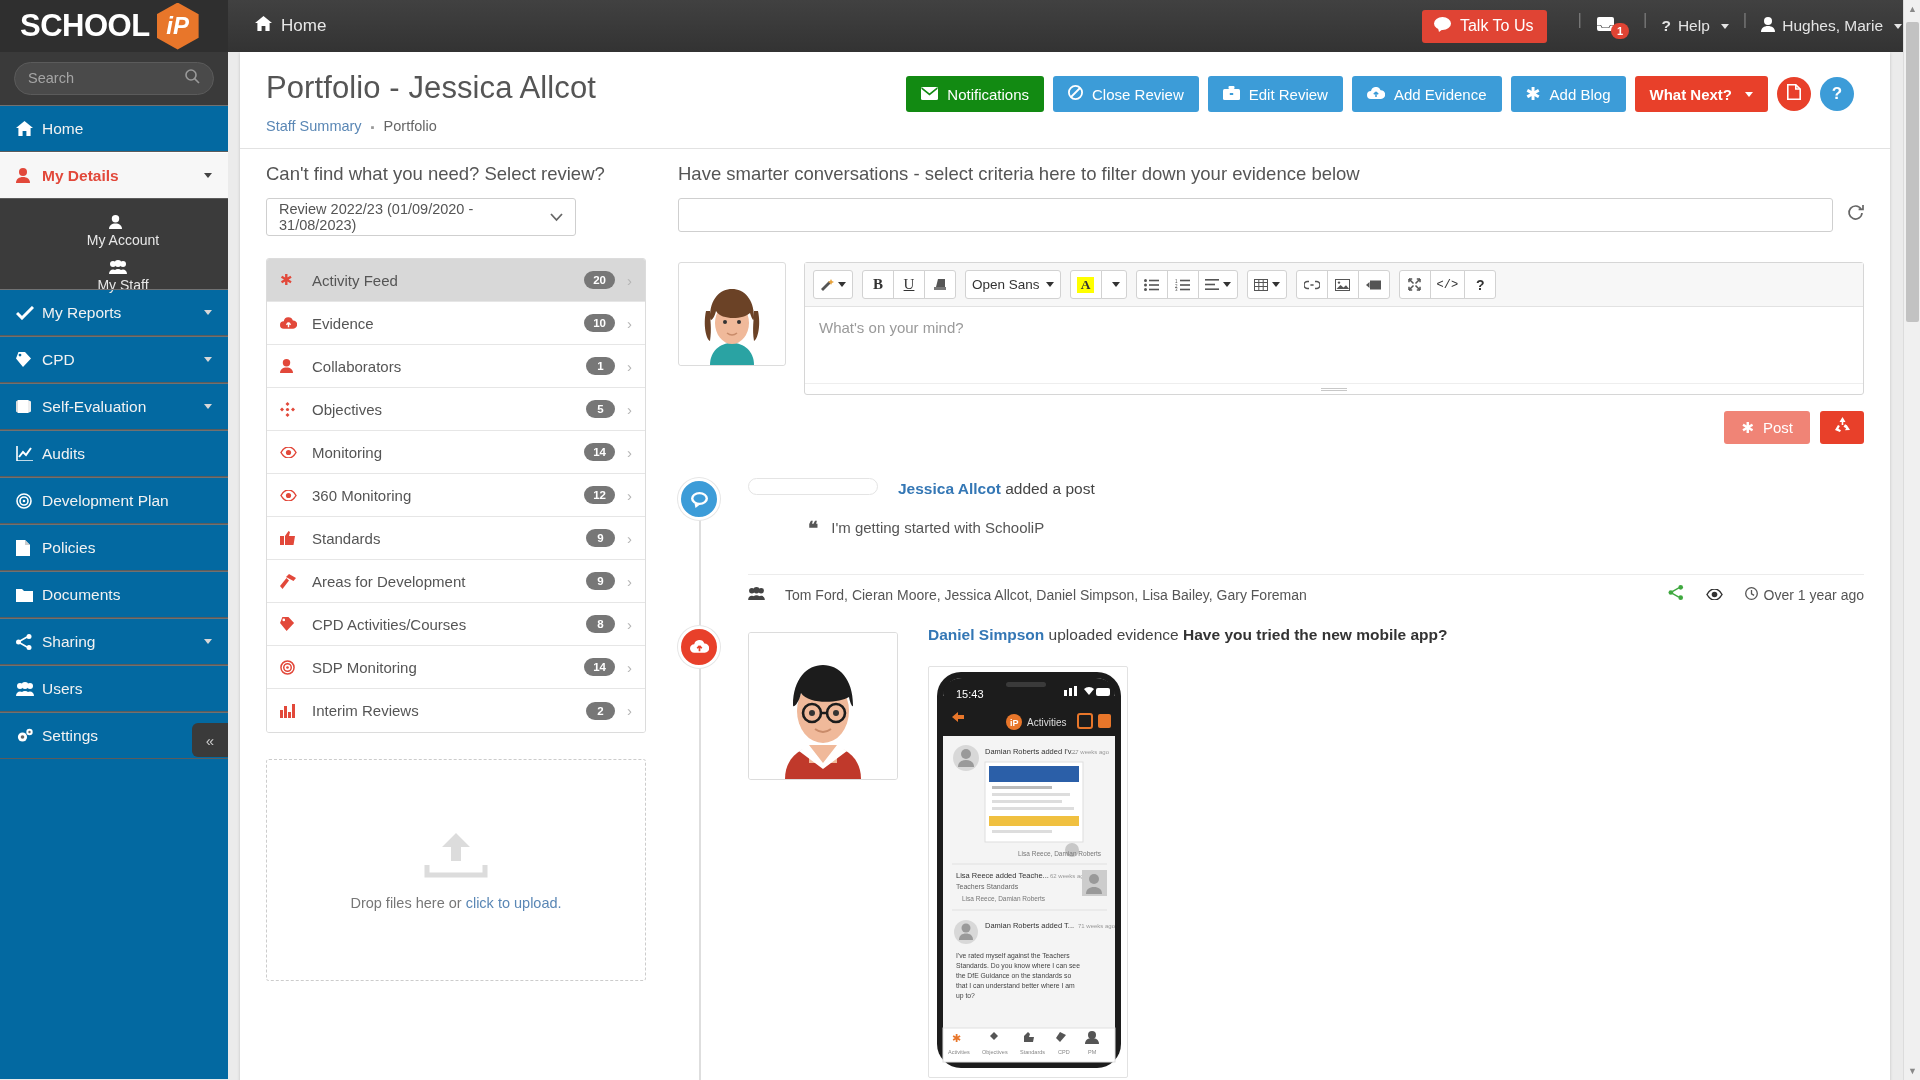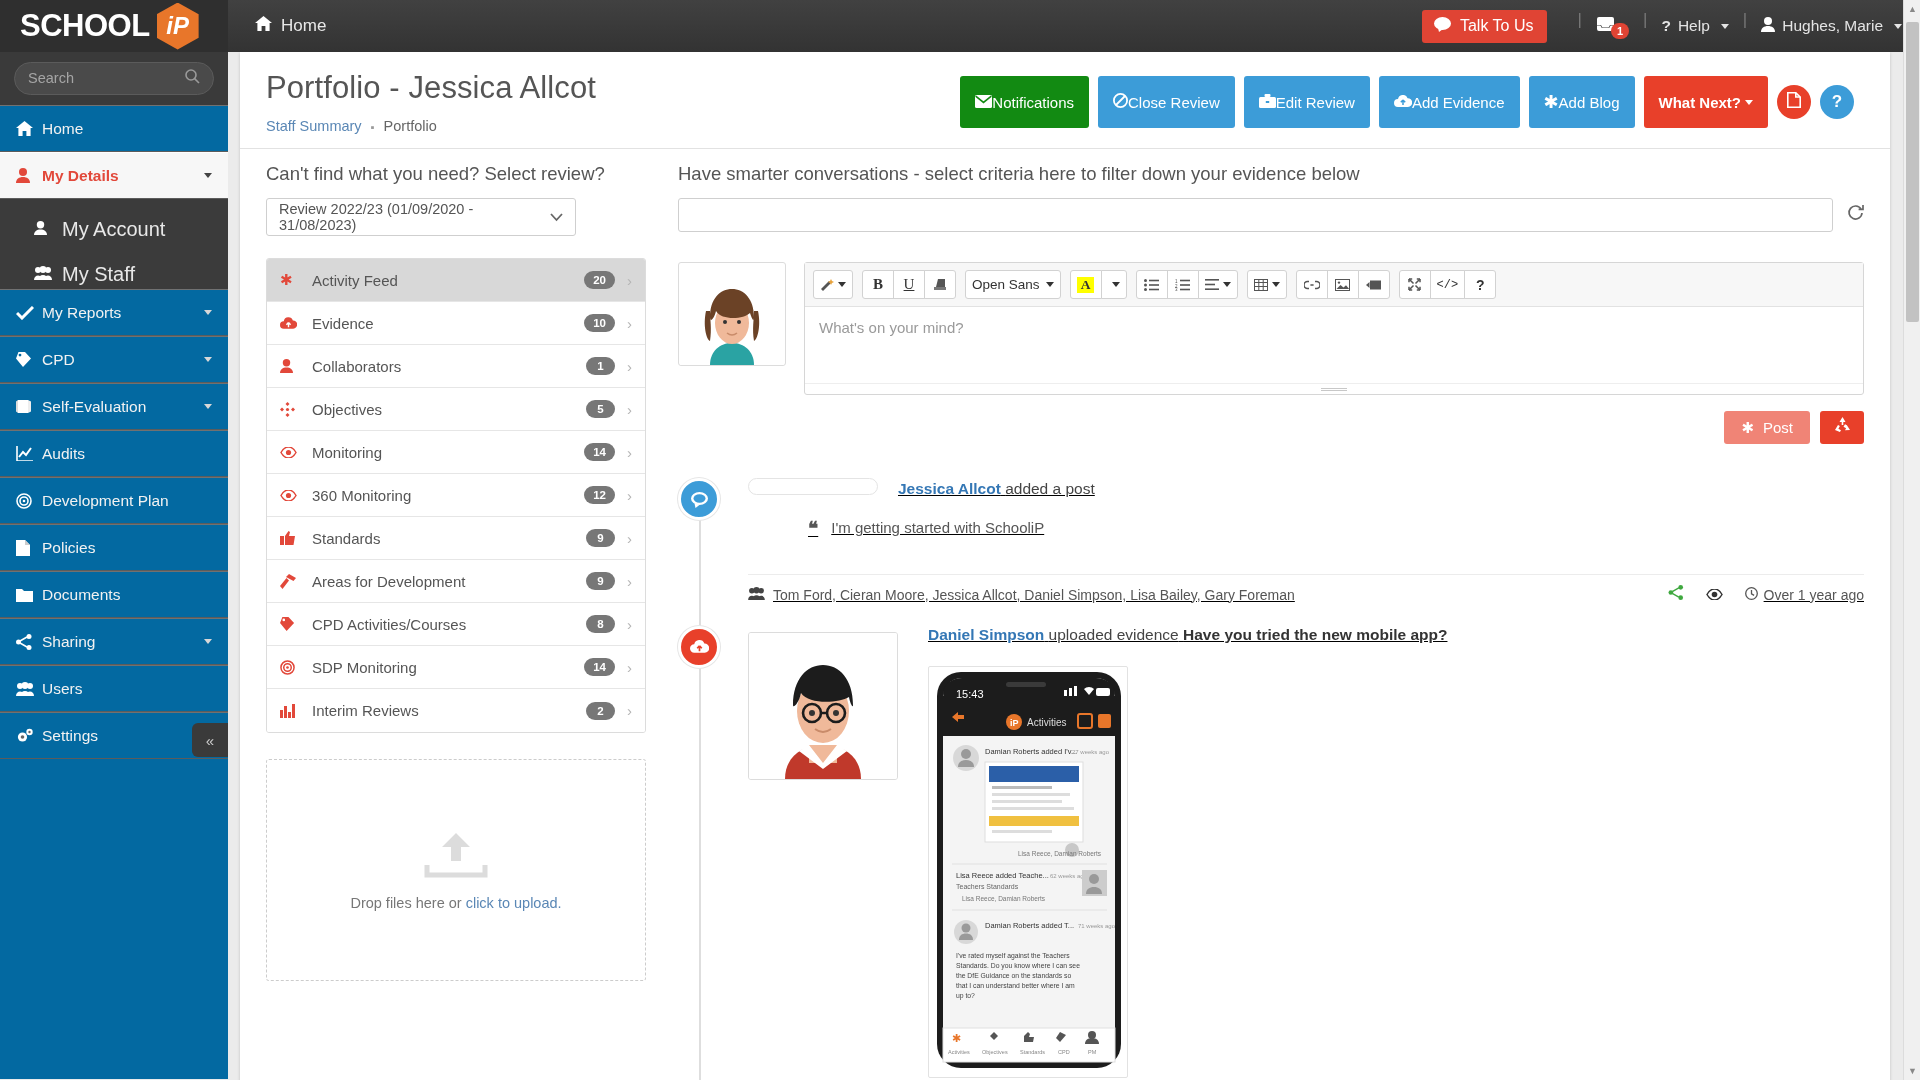--- a/index.html
+++ b/index.html
@@ -67,21 +67,21 @@
     border-top: 1px solid #717171; position: relative;
   }
   .nav-item .ico { width: 26px; display: flex; align-items: center; font-size: 15px; color: #fff; }
   .nav-item.active { background: #f7f7f7; color: #e2483a; font-weight: bold; border-top-color: #fff; }
   .nav-item.active .ico { color: #e2483a; }
   .nav-item .arrow { margin-left: auto; font-size: 10px; color: #d8d8d8; }
   .nav-item.active .arrow { color: #444; }
   .submenu { background: #3b3b3b; }
   .sub-item {
     height: 45px; display: flex; align-items: center; padding: 16px 16px 0 34px;
-    color: #e8e8e8; font-size: 20px;
+    color: #e8e8e8; font-size: 14px; flex-direction: column;
   }
   .sub-item .ico { width: 28px; color: #fff; font-size: 14px; }
   .collapse-btn {
     position: absolute; right: 0; top: 672px; width: 36px; height: 34px;
     background: #3a3a3a; color: #ccc; border-radius: 6px 0 0 6px;
     display: flex; align-items: center; justify-content: center; font-size: 15px;
   }
 
   
   .page-card {
@@ -90,21 +90,21 @@
   }
   .page-header { padding: 18px 36px 8px 26px; }
   .page-title-row { display: flex; align-items: flex-start; }
   .page-title { font-size: 31px; color: #555; font-weight: normal; letter-spacing: .1px; }
   .breadcrumb { margin-top: 12px; font-size: 14.5px; color: #666; }
   .breadcrumb a { color: #5a87b5; text-decoration: none; }
   .bc-sep { color: #999; margin: 0 5px; font-size: 11px; }
 
   .action-bar { margin-left: auto; display: flex; align-items: center; gap: 9px; padding-top: 6px; }
   .btn {
-    display: inline-flex; align-items: center; height: 52px;
+    display: inline-flex; align-items: center; gap: 9px; height: 36px;
     padding: 0 15px; border-radius: 3px; color: #fff; font-size: 15px;
     white-space: nowrap;
   }
   .btn-green { background: #128a12; }
   .btn-blue { background: #3c9cd8; }
   .btn-red { background: #e8402a; font-weight: bold; }
   .icon-circle {
     width: 34px; height: 34px; border-radius: 50%; display: flex;
     align-items: center; justify-content: center; color: #fff; font-size: 17px;
   }
@@ -190,40 +190,40 @@
   .recycle-btn {
     background: #e8402a; color: #fff; border-radius: 3px; height: 33px; width: 44px;
     display: flex; align-items: center; justify-content: center; font-size: 17px;
   }
 
   
   .timeline { margin-top: 34px; position: relative; padding-left: 0; }
   .tl-line {
     position: absolute; left: 21px; top: 28px; bottom: -40px; width: 2px; background: #dedede;
   }
-  .tl-item { display: flex; position: relative; margin-bottom: 22px; text-decoration: underline; }
+  .tl-item { display: flex; position: relative; margin-bottom: 22px; }
   .tl-dot {
     width: 42px; height: 42px; border-radius: 50%; border: 3px solid #fff;
     display: flex; align-items: center; justify-content: center; color: #fff;
     font-size: 17px; flex: none; z-index: 2; box-shadow: 0 0 0 1px #e6e6e6;
   }
   .dot-blue { background: #3c9cd8; }
   .dot-red { background: #e8402a; }
   .tl-body { flex: 1; padding-left: 28px; }
   .stub-line { width: 130px; height: 17px; border: 1px solid #e4e4e4; border-radius: 9px; margin-bottom: 4px; }
   .tl-head { font-size: 15.5px; color: #444; }
   .tl-head .who { color: #3477b5; font-weight: bold; }
   .tl-head .strong { font-weight: bold; color: #333; }
   .quote-row { margin: 20px 0 0 60px; display: flex; align-items: flex-start; gap: 13px; font-size: 15px; color: #555; }
   .quote-mark { color: #555; font-size: 19px; font-weight: bold; line-height: 1; }
   .meta-row {
     display: flex; align-items: center; margin-top: 36px; padding-top: 10px;
     border-top: 1px solid #ececec; font-size: 14px; color: #555;
   }
-  .meta-row .who-list { display: flex; align-items: flex-start; gap: 8px; }
+  .meta-row .who-list { display: flex; align-items: flex-start; gap: 20px; }
   .meta-right { margin-left: auto; display: flex; align-items: center; gap: 22px; }
   .share-ico { color: #3fa83f; font-size: 16px; }
   .eye-ico { color: #333; font-size: 16px; }
   .time-ico { display: flex; align-items: center; gap: 6px; color: #555; }
 
   .ev-card { display: flex; gap: 12px; }
   .ev-avatar {
     width: 150px; height: 148px; border: 1px solid #dcdcdc; border-radius: 3px;
     background: #fff; display: flex; align-items: flex-end; justify-content: center;
     overflow: hidden; flex: none; margin-top: 6px;

